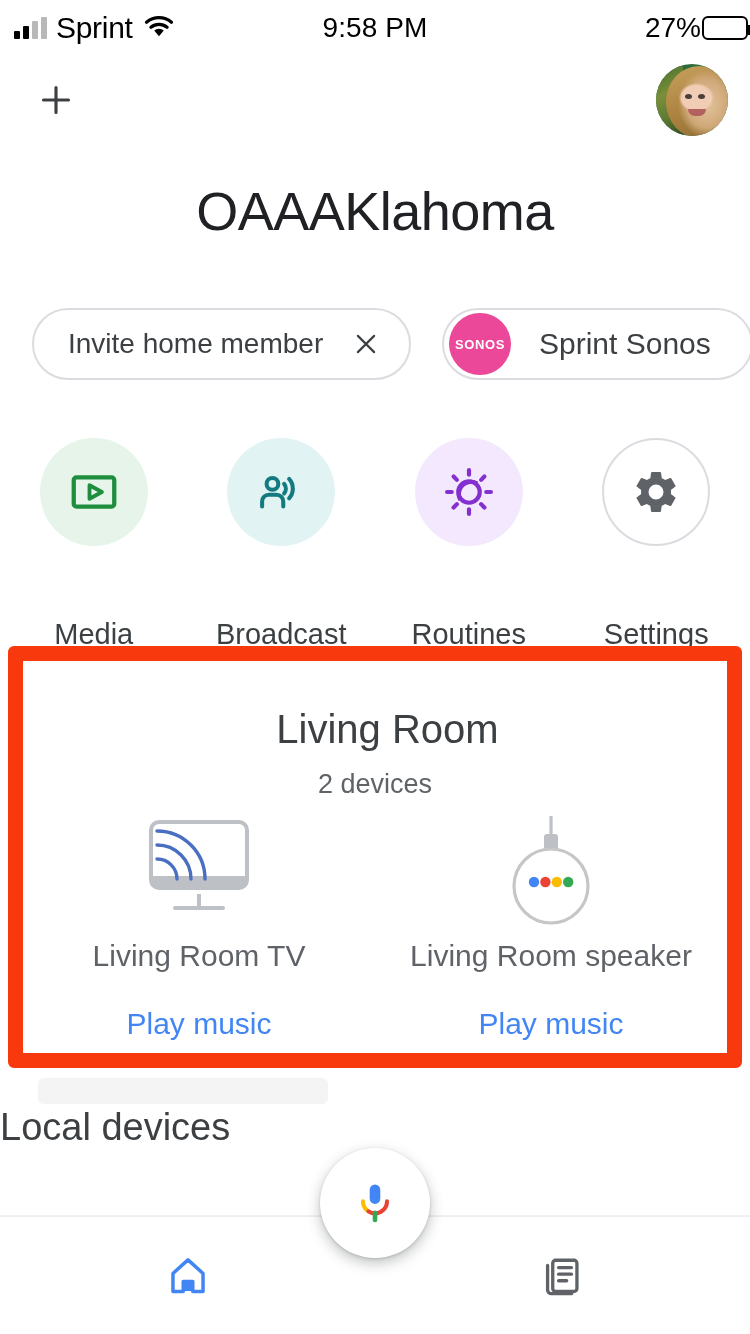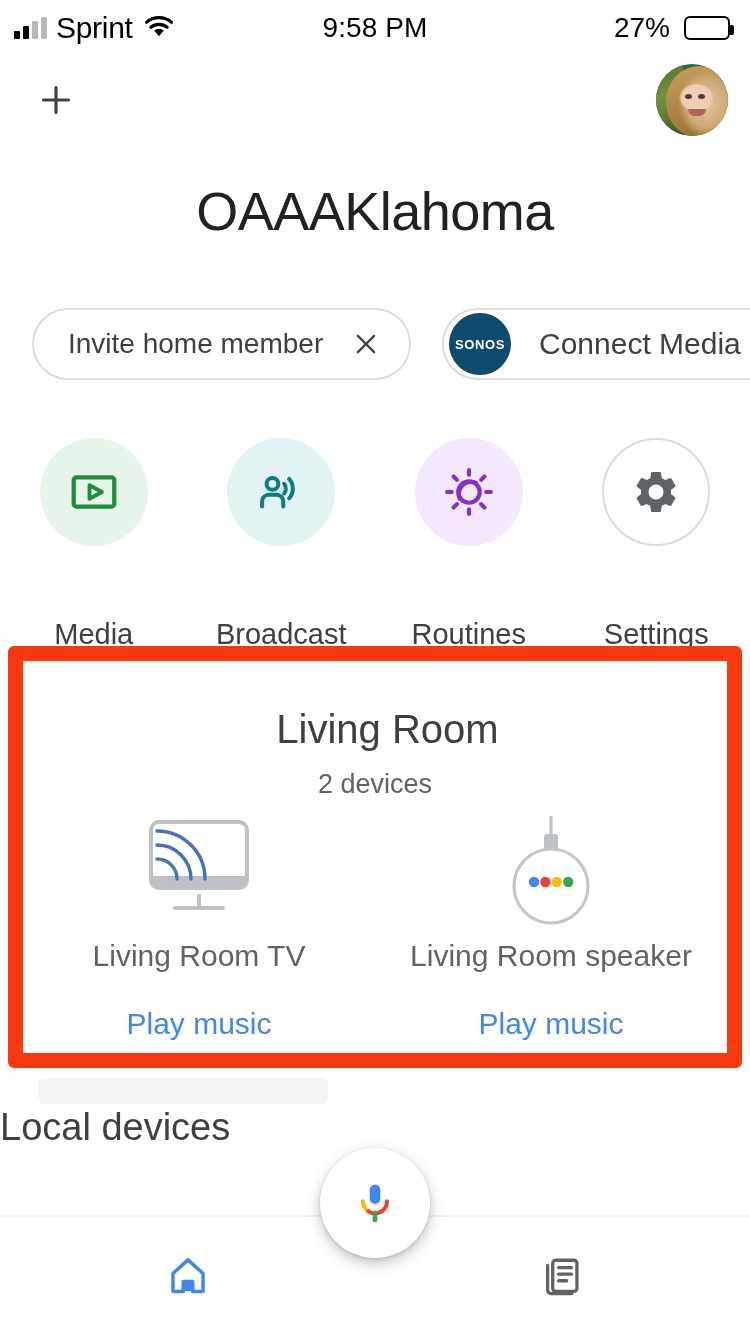--- a/index.html
+++ b/index.html
@@ -22,21 +22,21 @@
   .bars i { display:block; width:6px; background:#000; border-radius:1px; }
   .bars i:nth-child(1){ height:8px; }
   .bars i:nth-child(2){ height:13px; }
   .bars i:nth-child(3){ height:18px; background:#b8b8b8; }
   .bars i:nth-child(4){ height:22px; background:#b8b8b8; }
   .carrier { font-size:30px; font-weight:400; letter-spacing:-0.3px; }
   .sb-center {
     position:absolute; left:0; width:750px; text-align:center;
     font-size:28px; font-weight:400; letter-spacing:0.1px;
   }
-  .sb-right { position:absolute; right:20px; display:flex; align-items:center; gap:14px; }
+  .sb-right { position:absolute; right:2px; display:flex; align-items:center; gap:1px; }
   .battpct { font-size:28px; }
   .batt { position:relative; width:46px; height:24px; border:2px solid #000; border-radius:6px; padding:2px; }
   .batt-fill { height:100%; background:#000; border-radius:2px; }
   .batt:after {
     content:""; position:absolute; right:-6px; top:7px;
     width:4px; height:10px; background:#000; border-radius:0 2px 2px 0;
   }
 
   
   .header { position:absolute; top:56px; left:0; width:750px; height:110px; }
@@ -78,21 +78,21 @@
   .chip {
     position:absolute; height:72px; border:2px solid #dadce0;
     border-radius:36px; background:#fff;
     display:flex; align-items:center; white-space:nowrap;
   }
   .chip-invite { left:32px; padding:0 26px 0 34px;align-items:center; }
   .chip-invite .lbl { font-size:28px; color:#3c4043; }
   .chip-close { margin-left:26px; display:flex; align-items:center; justify-content:center; width:34px; height:34px; }
   .chip-sonos { left:442px; padding-right:40px; }
   .sonos-badge {
-    width:62px; height:62px; border-radius:50%; background:#0c4a6e;
+    width:62px; height:62px; border-radius:50%; background:#ec4899;
     margin-left:5px; display:flex; align-items:center; justify-content:center;
     color:#fff; font-size:13px; font-weight:700; letter-spacing:0.6px;
   }
   .chip-sonos .lbl { font-size:30px; color:#3c4043; margin-left:28px; }
 
   
   .actions { position:absolute; top:438px; left:0; width:750px; display:flex; }
   .action { flex:1; display:flex; flex-direction:column; align-items:center;gap:48px; }
   .action .bubble {
     width:108px; height:108px; border-radius:50%;
@@ -203,21 +203,21 @@
     <div class="chip chip-invite">
       <span class="lbl">Invite home member</span>
       <span class="chip-close">
         <svg width="30" height="30" viewBox="0 0 24 24">
           <path d="M5.5 5.5 L18.5 18.5 M18.5 5.5 L5.5 18.5" stroke="#3c4043" stroke-width="1.7" stroke-linecap="round"></path>
         </svg>
       </span>
     </div>
     <div class="chip chip-sonos">
       <span class="sonos-badge">SONOS</span>
-      <span class="lbl">Connect Media</span>
+      <span class="lbl">Sprint Sonos</span>
     </div>
   </div>
 
   <div class="actions">
 
     <div class="action">
       <div class="bubble bubble-media">
         <svg width="54" height="54" viewBox="0 0 24 24">
           <rect x="3" y="5.5" width="18" height="13" rx="1.2" fill="none" stroke="#1e8e3e" stroke-width="1.9"></rect>
           <path d="M10 9 L15.5 12 L10 15 Z" fill="none" stroke="#1e8e3e" stroke-width="1.7" stroke-linejoin="round"></path>

